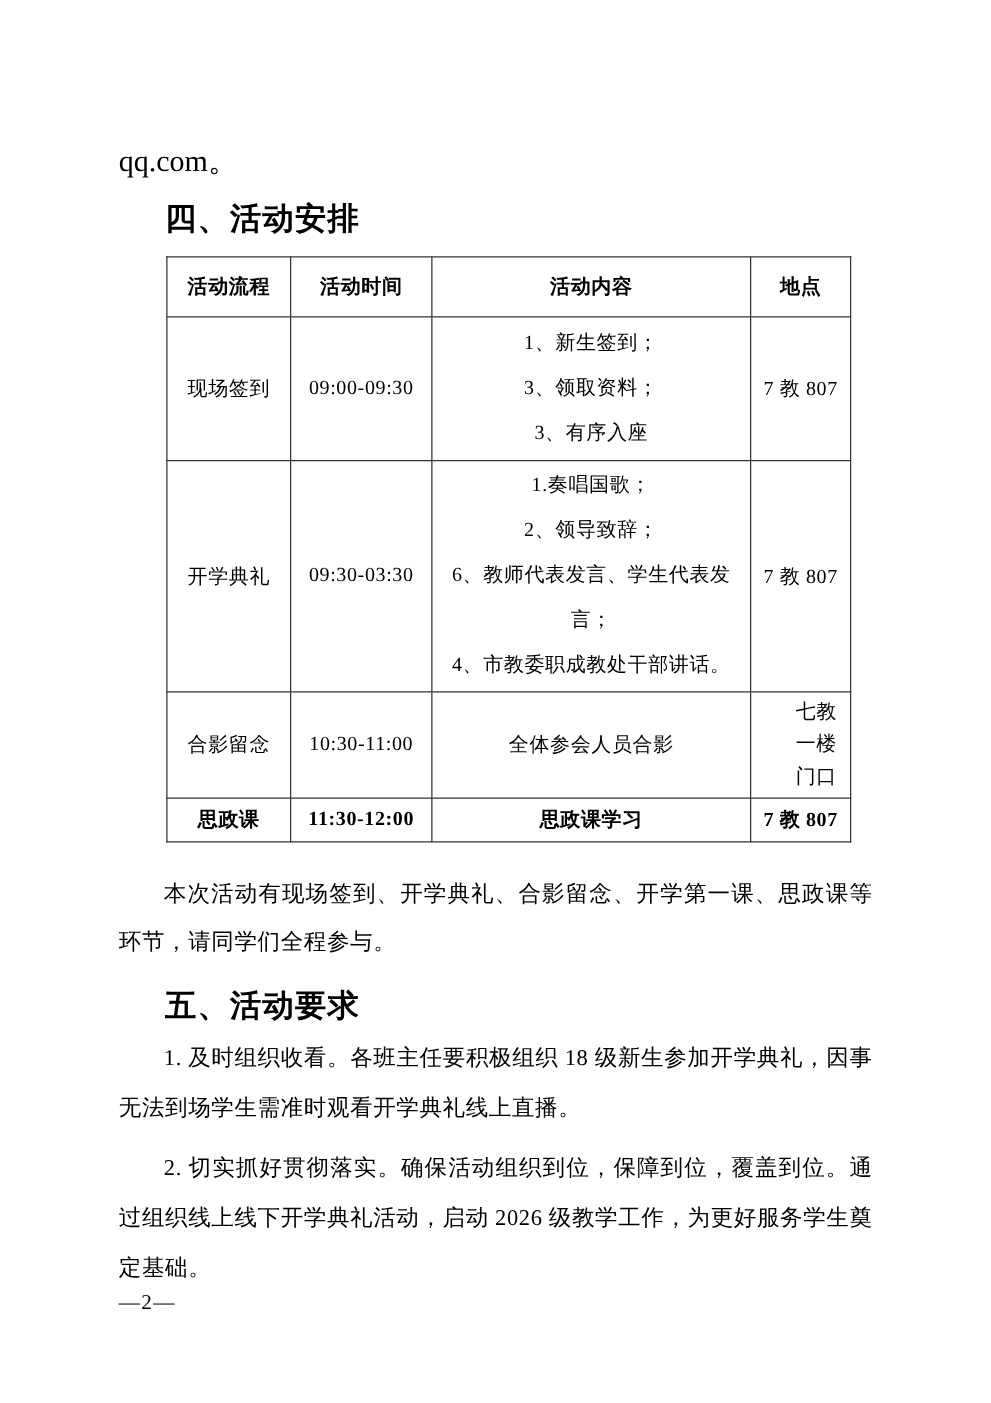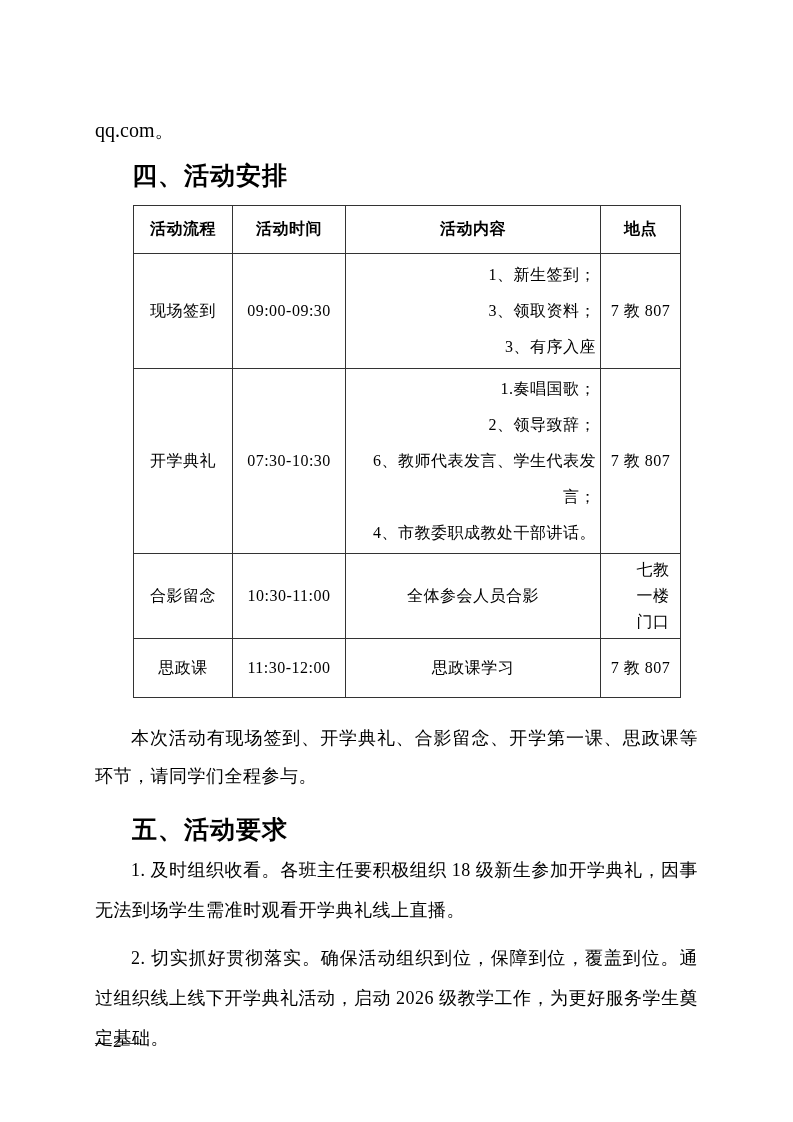--- a/index.html
+++ b/index.html
@@ -28,21 +28,21 @@
   .body-text {
     font-size: 18px;
     line-height: 38px;
     letter-spacing: 0.5px;
     text-align: justify;
   }
 
   .indent { text-indent: 2em; }
 
   .intro-tail {
-    font-size: 20px;
+    font-size: 24px;
     line-height: 24px;
   }
 
   .section-heading {
     font-family: "Liberation Sans", sans-serif;
     font-weight: 700;
     font-size: 25px;
     letter-spacing: 1px;
     margin: 20px 0 0 37px;
     line-height: 26px;
@@ -76,34 +76,34 @@
 
   col.c-flow  { width: 99px; }
   col.c-time  { width: 113px; }
   col.c-cont  { width: 255px; }
   col.c-loc   { width: 80px; }
 
   tr.r1 td { height: 115px; }
   tr.r2 td { height: 148px; }
   tr.r3 td { height: 85px; }
   tr.r4 td { height: 50px; }
-  tr.r5 td { height: 59px; }
+  tr.r5 td { height: 35px; font-weight: bold; }
 
   td.cell-content-list {
     text-align: left;
     padding-left: 12px;
   }
   td.cell-content-list p {
     line-height: 36px;
-    text-align: right;
+    text-align: center;
   }
 
   td .loc-line { line-height: 26px; margin-left: 25px; }
 
-  .para { margin-top: 22px; font-family: Liberation Mono, monospace; }
+  .para { margin-top: 22px; }
 
   .req-para { margin-top: 8px; line-height: 40px; }
 
   .page-number {
     position: absolute;
     left: 95px;
     top: 1032px;
     font-size: 17px;
     letter-spacing: 1px;
   }
@@ -139,21 +139,21 @@
         <td class="cell-content-list">
           <p>1、新生签到；</p>
           <p>3、领取资料；</p>
           <p>3、有序入座</p>
         </td>
         <td>7 教 807</td>
       </tr>
 
       <tr class="r2">
         <td>开学典礼</td>
-        <td>07:30-10:30</td>
+        <td>09:30-03:30</td>
         <td class="cell-content-list">
           <p>1.奏唱国歌；</p>
           <p>2、领导致辞；</p>
           <p>6、教师代表发言、学生代表发言；</p>
           <p>4、市教委职成教处干部讲话。</p>
         </td>
         <td>7 教 807</td>
       </tr>
 
       <tr class="r3">

